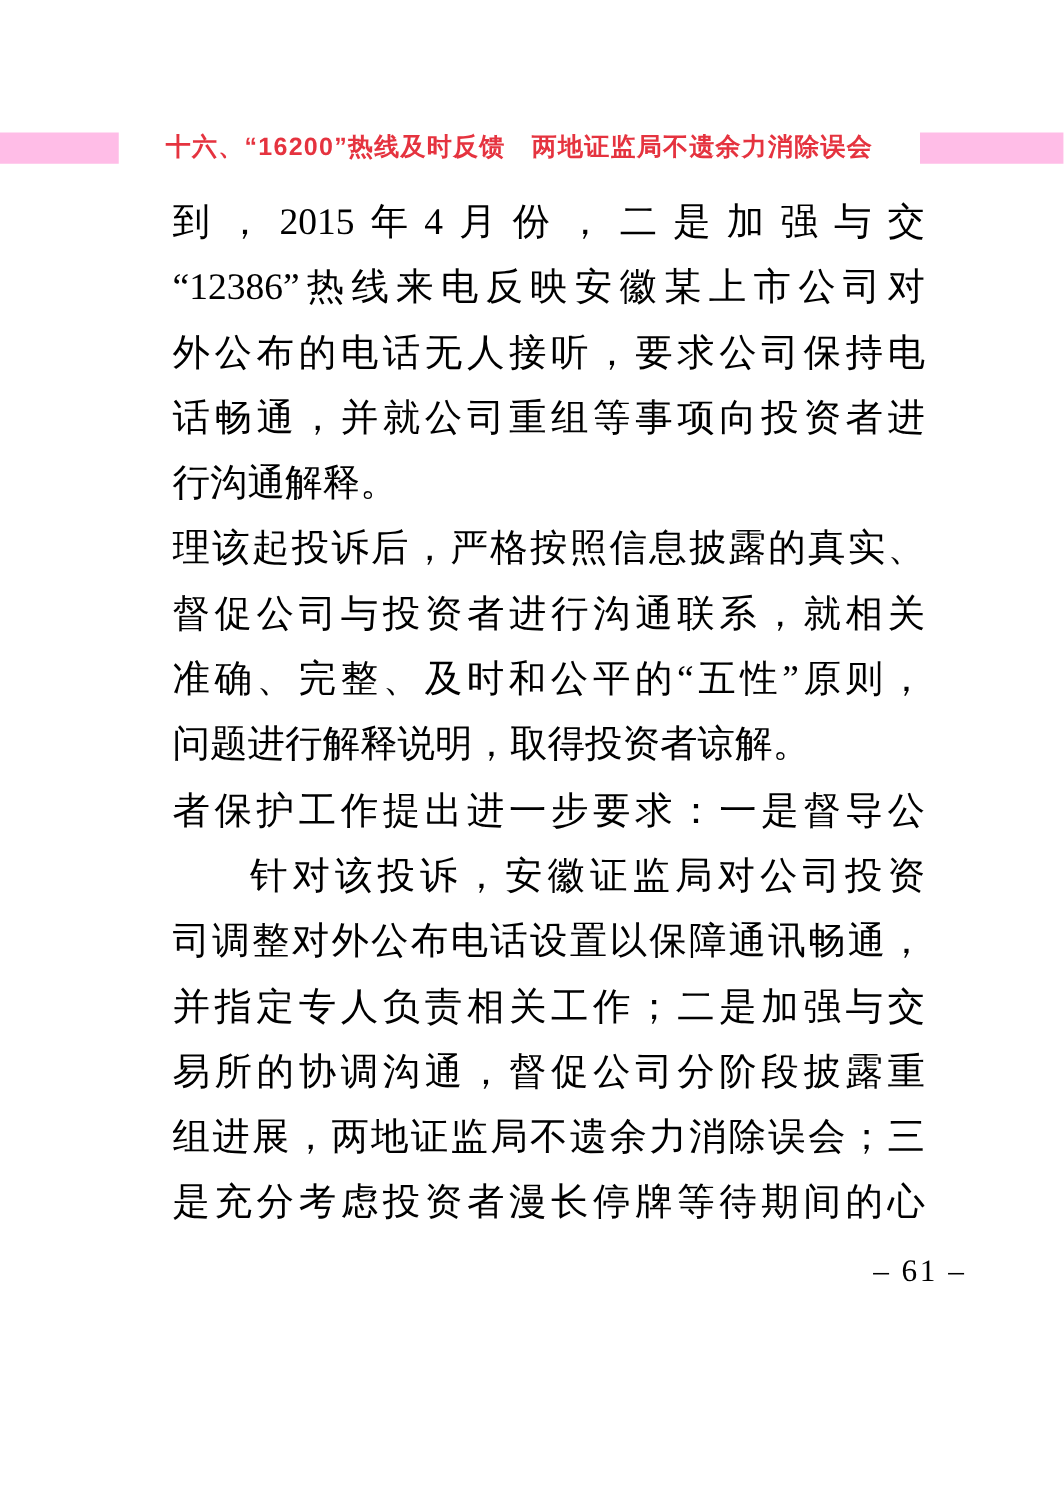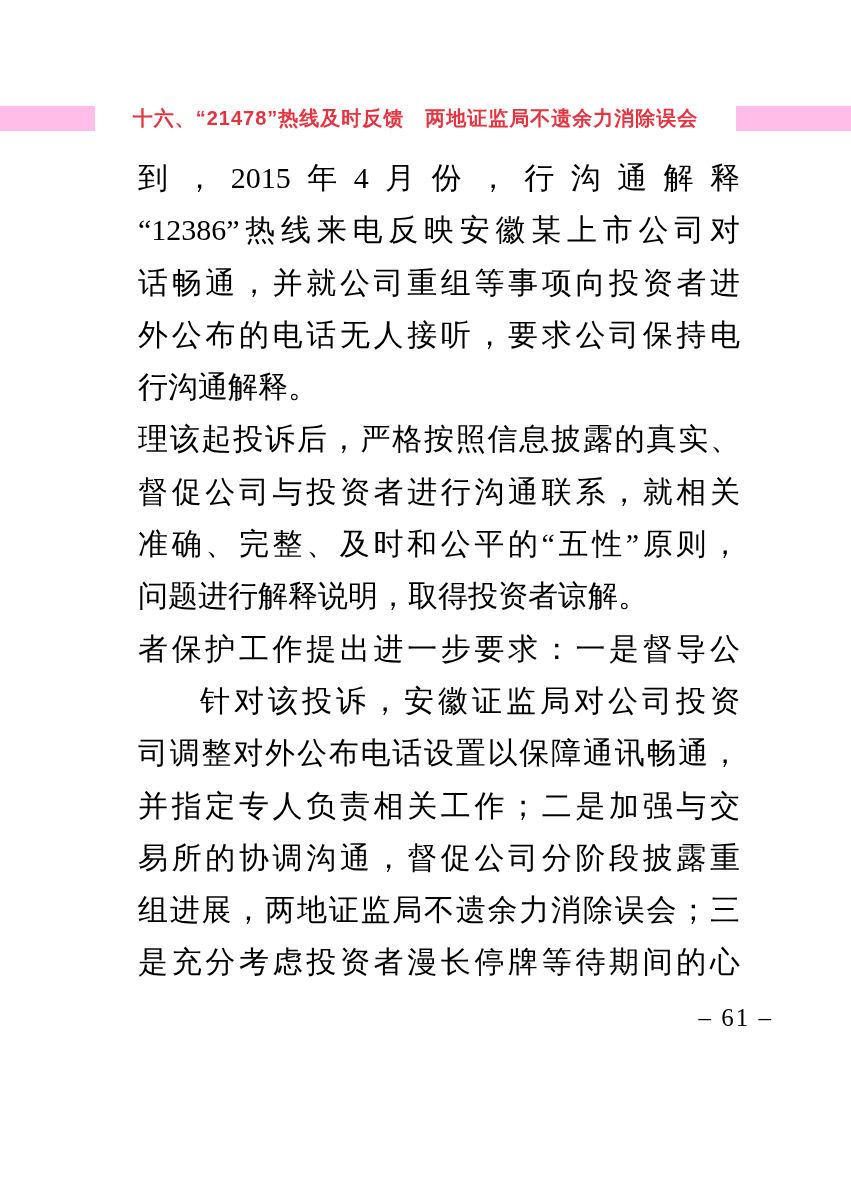--- a/index.html
+++ b/index.html
@@ -55,29 +55,29 @@
     white-space:nowrap;
   }
 </style>
 </head>
 <body>
 
 <div class="page">
 
   <div class="header">
     <div class="bar bar-left" style="background: rgb(255, 189, 231);"></div>
-    <div class="chapter-title" style="color: rgb(229, 51, 63);">十六、“21478”热线及时反馈　两地证监局不遗余力消除误会</div>
+    <div class="chapter-title" style="color: rgb(229, 51, 63);">十六、“16200”热线及时反馈　两地证监局不遗余力消除误会</div>
     <div class="bar bar-right" style="background: rgb(255, 189, 231);"></div>
   </div>
 
   <div class="body-lines">
-      <div class="line">到，2015年4月份，行沟通解释</div>
+      <div class="line">到，2015年4月份，二是加强与交</div>
       <div class="line">“12386”热线来电反映安徽某上市公司对</div>
+      <div class="line">外公布的电话无人接听，要求公司保持电</div>
       <div class="line">话畅通，并就公司重组等事项向投资者进</div>
-      <div class="line">外公布的电话无人接听，要求公司保持电</div>
       <div class="line end">行沟通解释。</div>
       <div class="line">理该起投诉后，严格按照信息披露的真实、</div>
       <div class="line">督促公司与投资者进行沟通联系，就相关</div>
       <div class="line">准确、完整、及时和公平的“五性”原则，</div>
       <div class="line end">问题进行解释说明，取得投资者谅解。</div>
       <div class="line">者保护工作提出进一步要求：一是督导公</div>
       <div class="line indent">针对该投诉，安徽证监局对公司投资</div>
       <div class="line">司调整对外公布电话设置以保障通讯畅通，</div>
       <div class="line">并指定专人负责相关工作；二是加强与交</div>
       <div class="line">易所的协调沟通，督促公司分阶段披露重</div>

